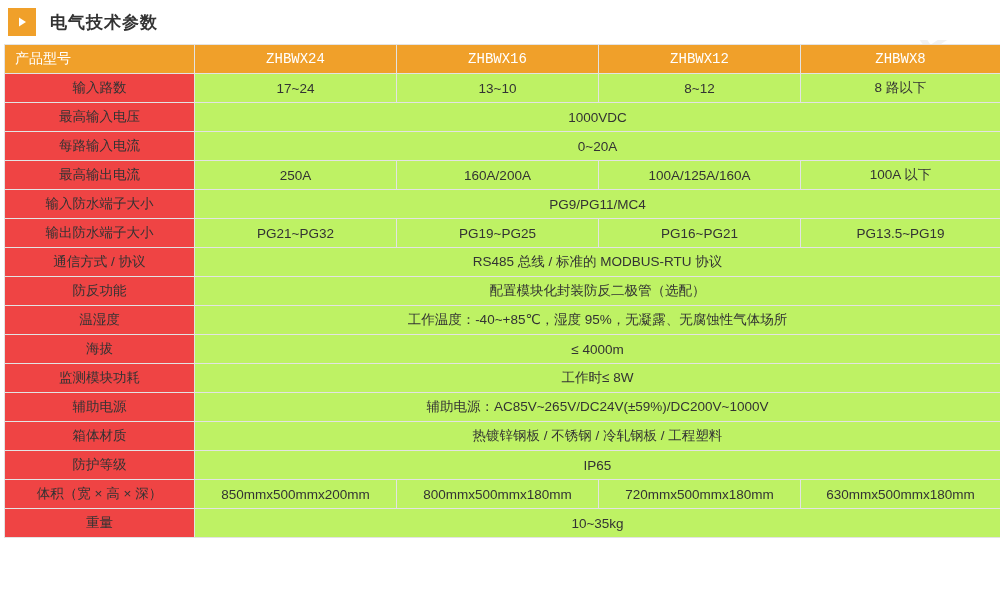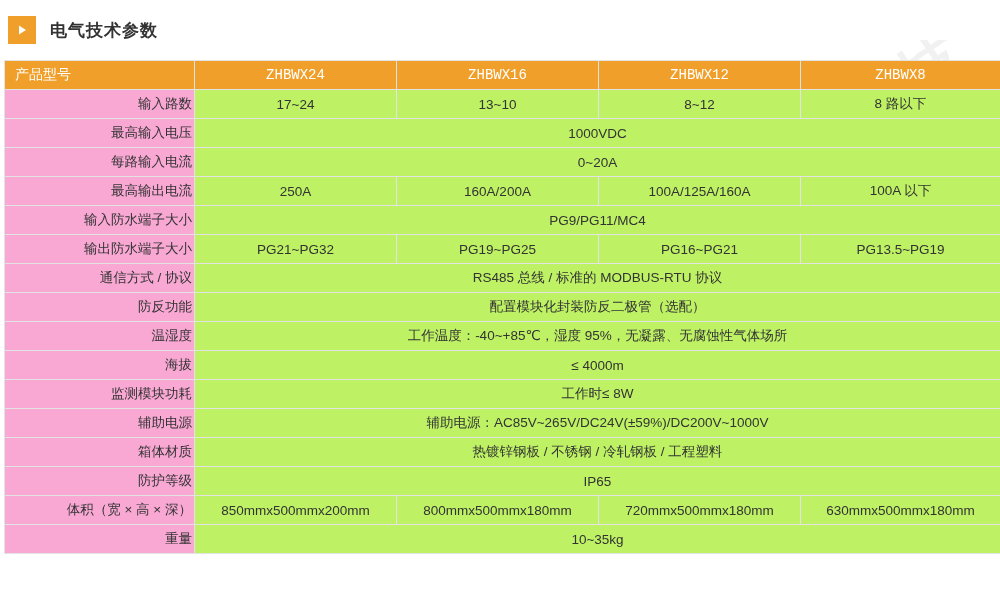--- a/index.html
+++ b/index.html
@@ -11,21 +11,21 @@
     width: 1000px;
     height: 590px;
     font-family: "Liberation Sans", "DejaVu Sans", sans-serif;
     color: #333333;
     position: relative;
     overflow: hidden;
   }
 
   
   .header {
-    height: 60px;
+    height: 44px;
     display: flex;
     align-items: center;
     padding-left: 8px;
     box-sizing: border-box;
   }
   .header-marker {
     width: 28px;
     height: 28px;
     background: #f0a02a;
     display: flex;
@@ -82,40 +82,40 @@
   }
   table.spec col.c0 { width: 190px; }
   table.spec col.c1 { width: 202px; }
   table.spec col.c2 { width: 202px; }
   table.spec col.c3 { width: 202px; }
   table.spec col.c4 { width: 200px; }
 
   table.spec th, table.spec td {
     border: 1px solid #e3e3e3;
     height: 29px;
-    padding: 0 2px;
+    padding: 0 12px;
     box-sizing: border-box;
     vertical-align: middle;
   }
   thead th {
     background: #f0a02a;
     color: #ffffff;
     font-weight: normal;
     border: 1px solid #f0a02a;
     font-size: 14px;
     height: 31px;
   }
   thead th.lbl { text-align: left; padding-left: 10px; }
   thead th.val { text-align: center; font-family: Liberation Mono, monospace; }
 
   td.rowlabel {
-    text-align: right;
+    text-align: center;
     padding-left: 10px;
     color: #333333;
-    background: #f9a8d4;
+    background: #ef4444;
   }
   td.val {
     text-align: center;
     color: #333333;
     background: #bef264;
   }
 </style>
 </head>
 <body>
 

